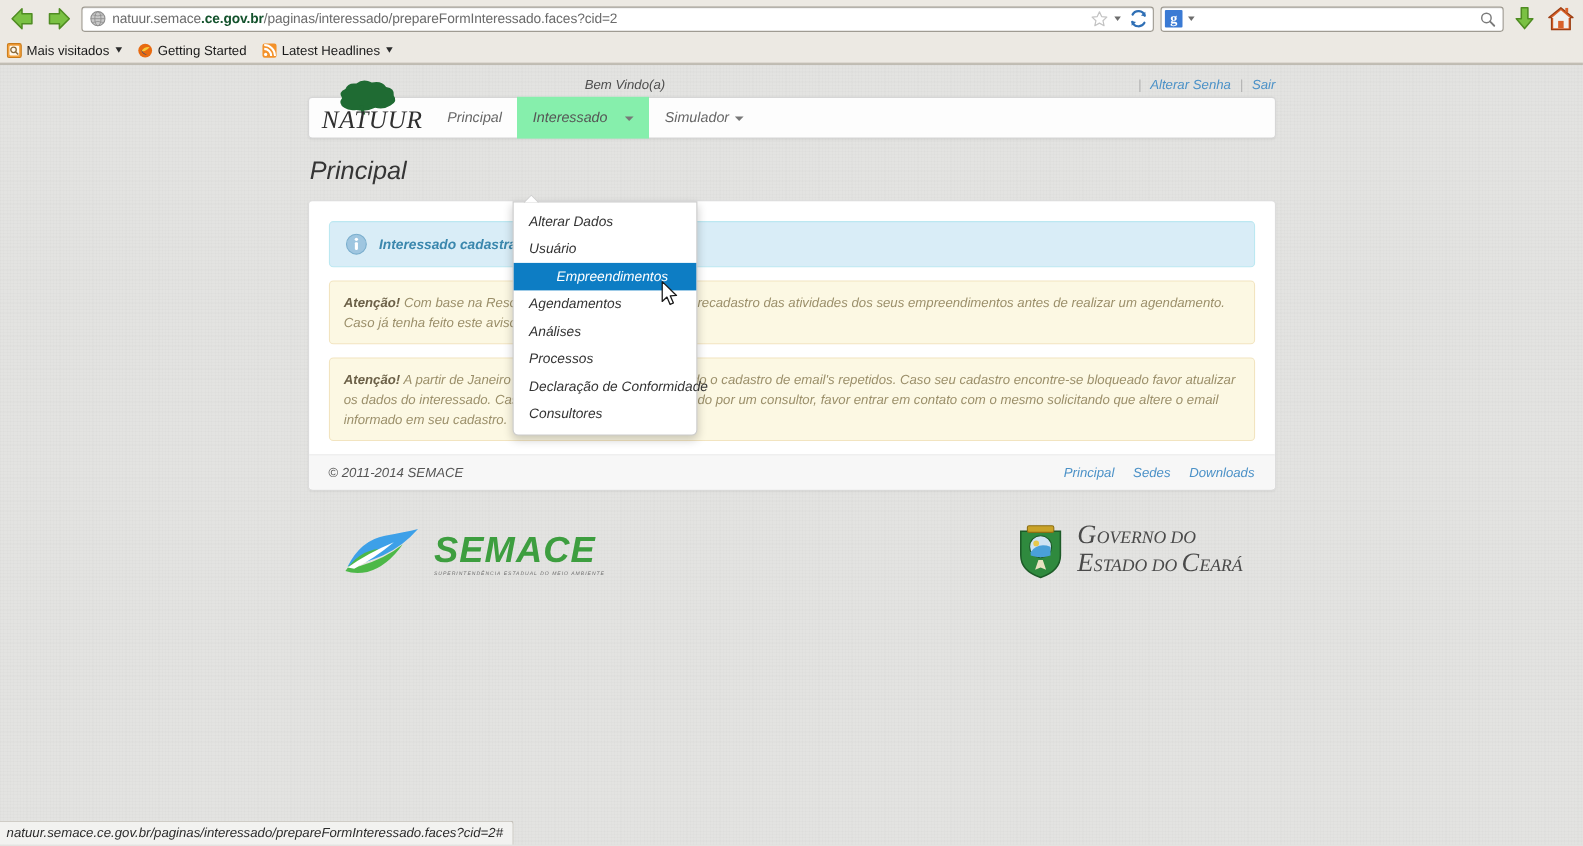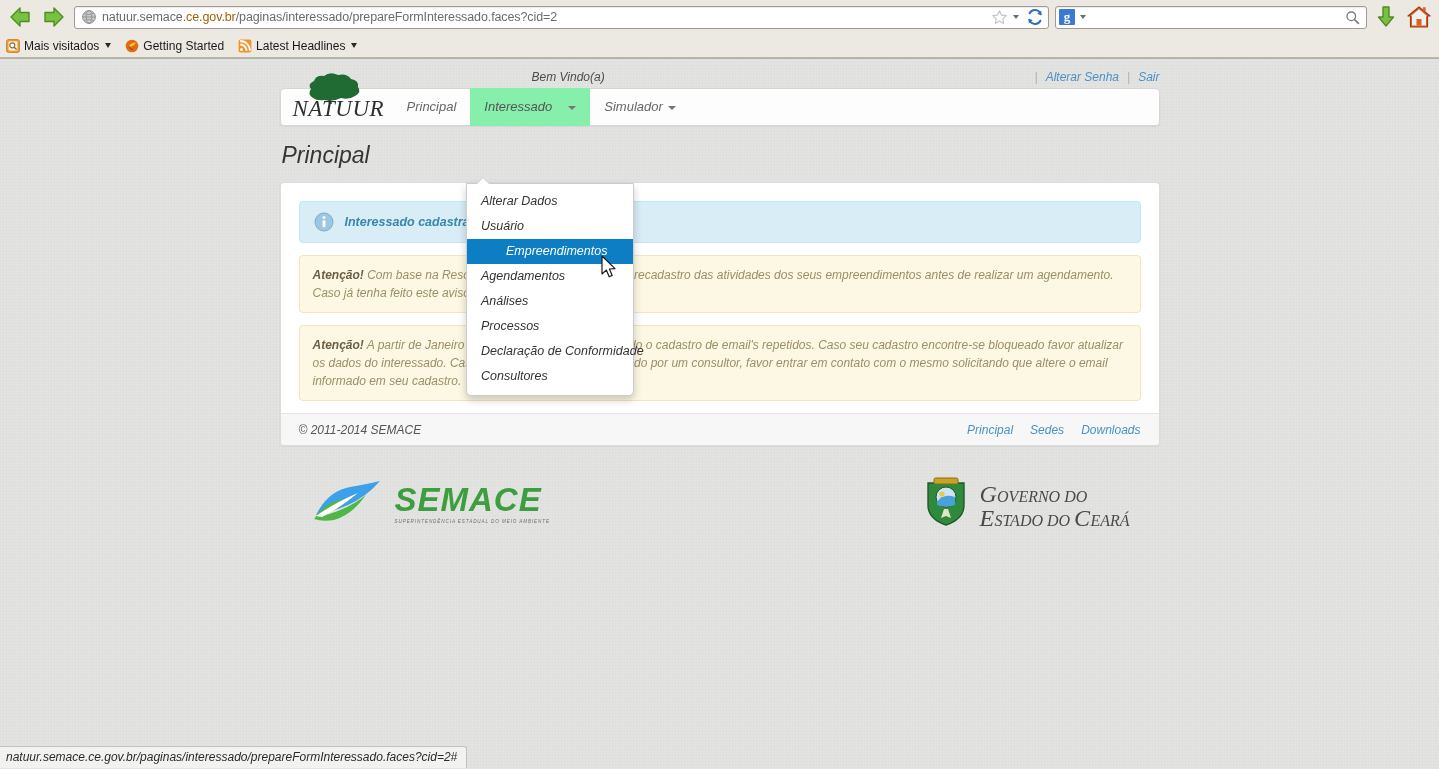--- a/index.html
+++ b/index.html
@@ -45,21 +45,21 @@
   #globe-icon { width: 16px; height: 16px; flex: 0 0 auto; margin: 0 5px 0 2px; }
   #url-text {
     flex: 1 1 auto;
     font-size: 12.5px;
     color: #8d8d8d;
     white-space: nowrap;
     overflow: hidden;
     text-overflow: clip;
     letter-spacing: -0.1px;
   }
-  #url-text .host { color: #a16207; font-weight: normal; }
+  #url-text .host { color: #14532d; font-weight: bold; }
   #url-text .pre { color: #6b6b6b; }
   .urlbar-btn { flex: 0 0 auto; display: flex; align-items: center; }
   #star-icon { width: 17px; height: 17px; }
   .tiny-caret {
     width: 0; height: 0;
     border-left: 3.5px solid transparent;
     border-right: 3.5px solid transparent;
     border-top: 4px solid #6d6d6d;
     margin: 0 5px;
   }
@@ -346,21 +346,21 @@
     line-height: 1;
   }
   #semace-tagline {
     font-size: 4.6px;
     color: #6f6f6f;
     letter-spacing: 0.9px;
     margin-top: 3px;
     text-transform: uppercase;
     white-space: nowrap;
   }
-  #gov-logo { display: flex; align-items: flex-end; gap: 10px; }
+  #gov-logo { display: flex; align-items: flex-start; gap: 10px; }
   #gov-text {
     font-family: "Liberation Serif", serif;
     color: #4a4a4a;
     line-height: 1.03;
   }
   #gov-text .l1, #gov-text .l2 { white-space: nowrap; }
   #gov-text .big { font-size: 24px; letter-spacing: 0.3px; }
   #gov-text .small { font-size: 16px; }
 
   

